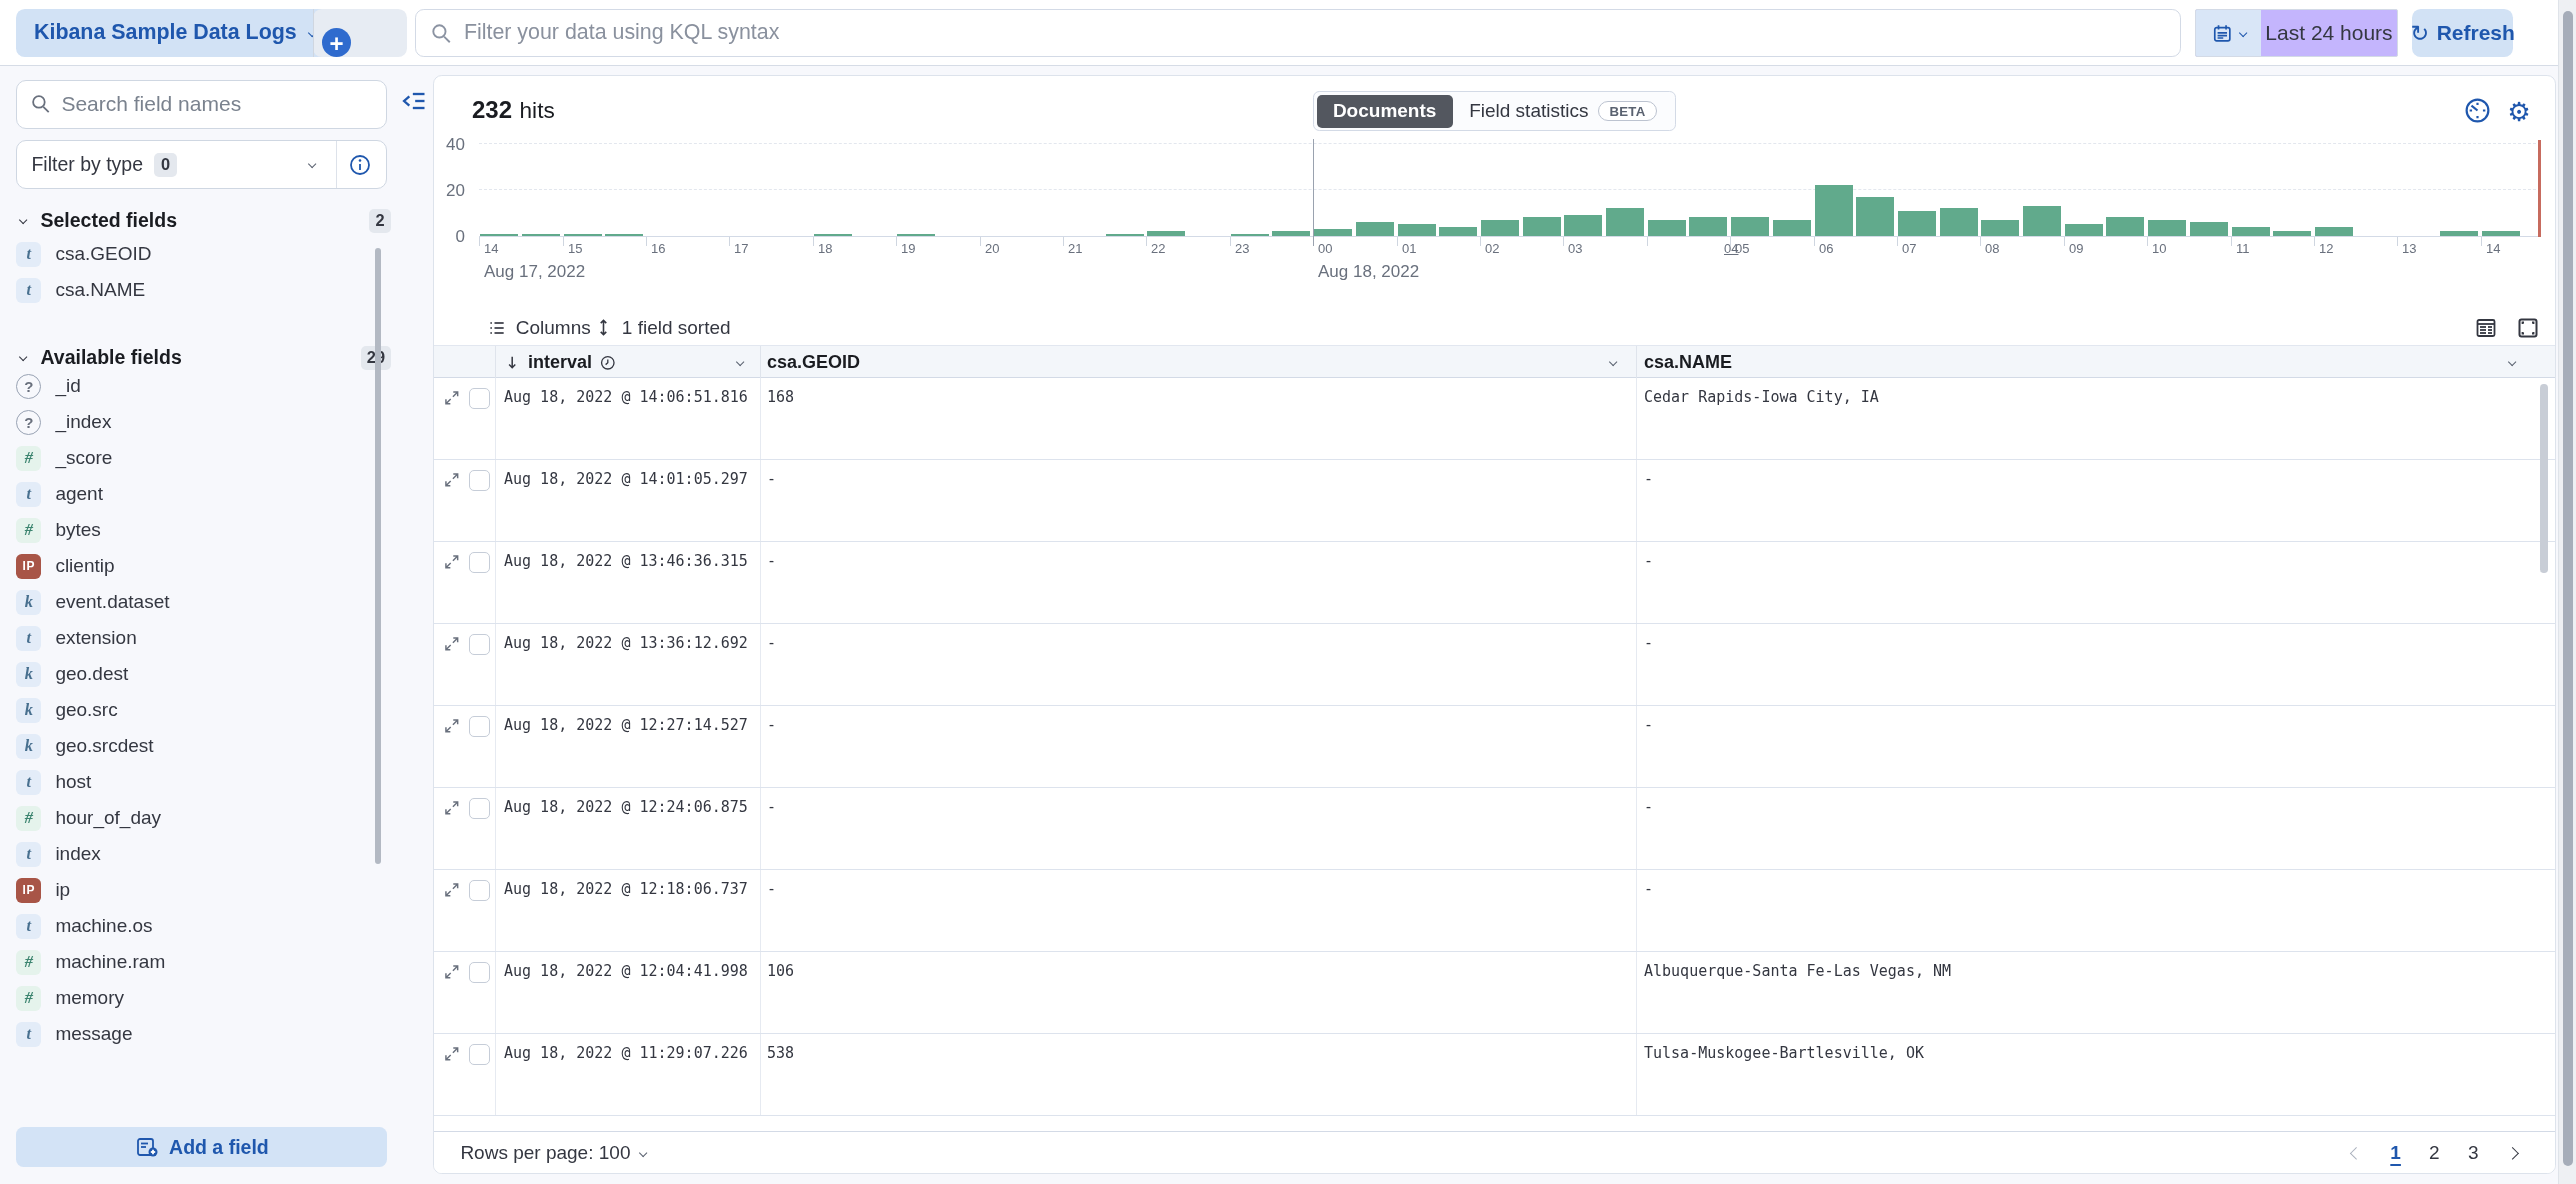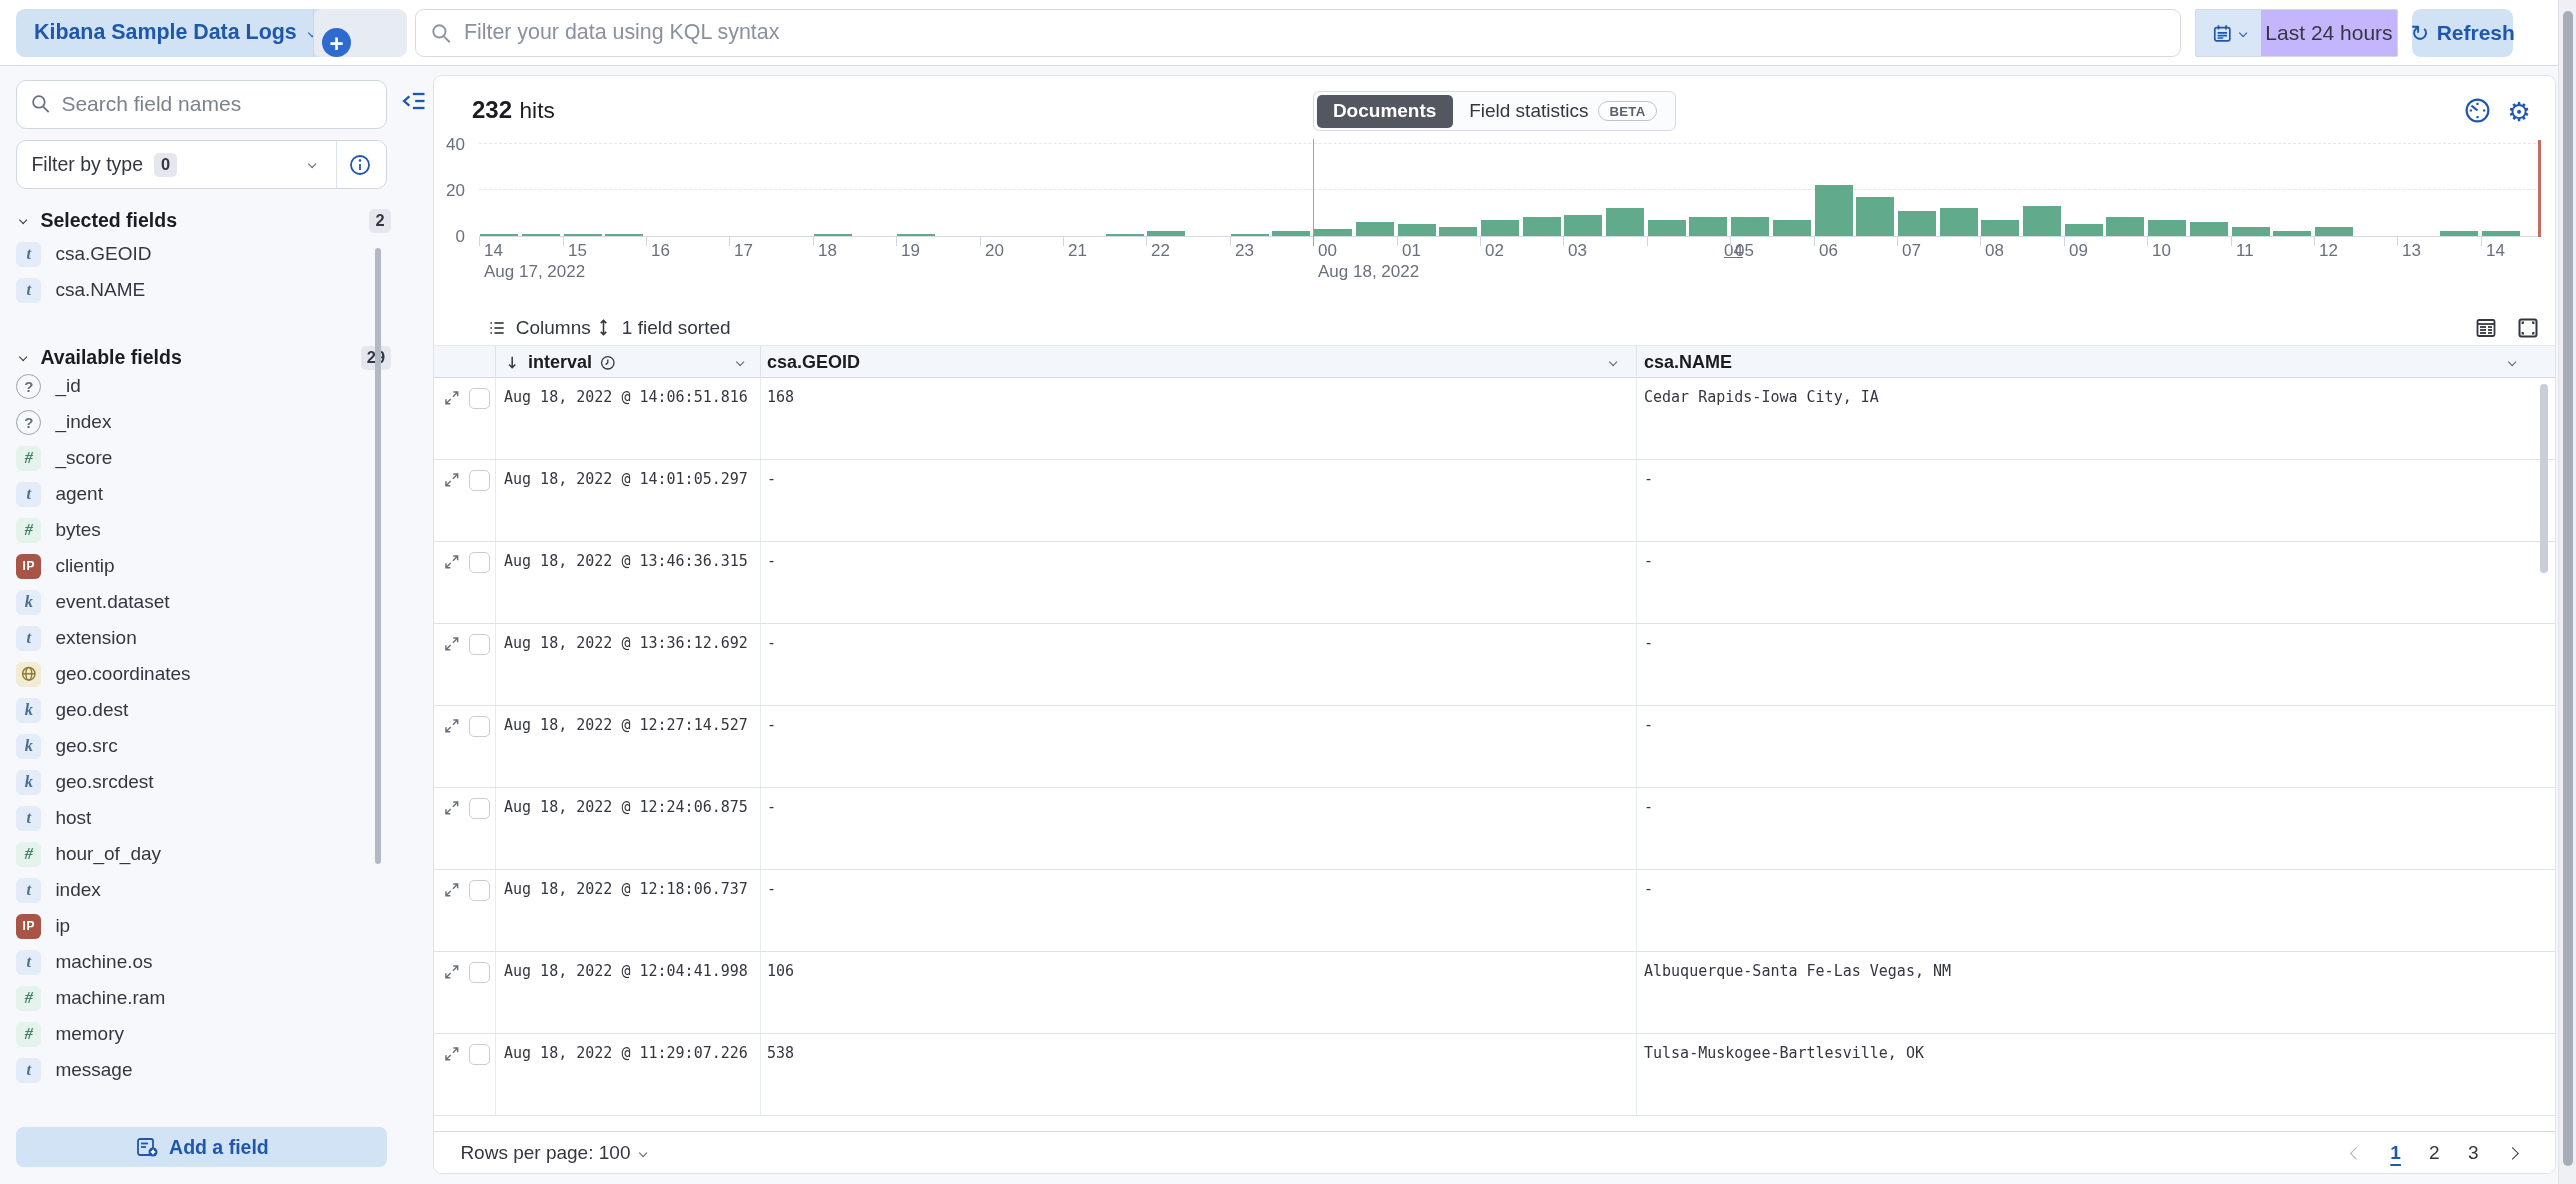--- a/index.html
+++ b/index.html
@@ -68,21 +68,21 @@
 
   
   #chart { position:absolute; left:0; top:63px; width:2123px; height:151px; }
   .ylab { position:absolute; width:31px; text-align:right; font-size:17px; color:#69707d; }
   #plot { position:absolute; left:45px; top:3.8px; width:2062px; height:94px; border-bottom:1.3px solid #d3dae6; }
   .gridline { position:absolute; left:0; width:2062px; height:0; border-top:1.9px dashed #e3e7ee; }
   .bar { position:absolute; bottom:0; width:38px; background:#61aa8c; }
   #dayline { position:absolute; width:1.3px; background:#9aa2af; }
   #nowline { position:absolute; width:3.1px; background:#c76b5e; }
   .xtick { position:absolute; width:1.3px; height:8.8px; background:#cfd6e0; top:98px; }
-  .xlab { position:absolute; top:102px; font-size:17px; color:#69707d; }
+  .xlab { position:absolute; top:102px; font-size:13px; color:#69707d; }
   .daylab { position:absolute; top:123px; font-size:17px; color:#69707d; white-space:nowrap; }
   #caption { position:absolute; left:0; top:203px; width:2123px; text-align:center; font-size:19px; color:#343741; }
 
   
   #tbl-toolbar { position:absolute; left:0; top:234px; width:2123px; height:35px; }
   .tool-btn { position:absolute; display:flex; align-items:center; gap:8.8px; font-size:19px; color:#343741; height:35px; }
   #thead { position:absolute; left:0; top:269px; width:2121px; height:33px; background:#f3f6fa; border-top:1.3px solid #e2e7f0; border-bottom:1.3px solid #d3dae6; }
   .hcell { position:absolute; top:0; height:33px; display:flex; align-items:center; font-size:18px; font-weight:bold; color:#1a1c21; }
   .hsep { position:absolute; top:0; width:1.3px; height:33px; background:#dfe4ec; }
   #tbody { position:absolute; left:0; top:302px; width:2121px; height:753px; overflow:hidden; }
@@ -246,30 +246,20 @@
   <li>
     <span class="fbadge b-k">k</span>
     <span class="fname">event.dataset</span>
   </li>
 
   <li>
     <span class="fbadge b-t">t</span>
     <span class="fname">extension</span>
   </li>
 
-  <li>
-    <span class="fbadge b-g">
-          <svg width="17.6" height="17.6" viewBox="0 0 24 24" fill="none" stroke="currentColor" stroke-width="2">
-            <circle cx="12" cy="12" r="8.5"></circle>
-            <ellipse cx="12" cy="12" rx="4" ry="8.5"></ellipse>
-            <line x1="3.5" y1="12" x2="20.5" y2="12"></line>
-          </svg>
-        </span>
-    <span class="fname">geo.coordinates</span>
-  </li>
 
   <li>
     <span class="fbadge b-k">k</span>
     <span class="fname">geo.dest</span>
   </li>
 
   <li>
     <span class="fbadge b-k">k</span>
     <span class="fname">geo.src</span>
   </li>

